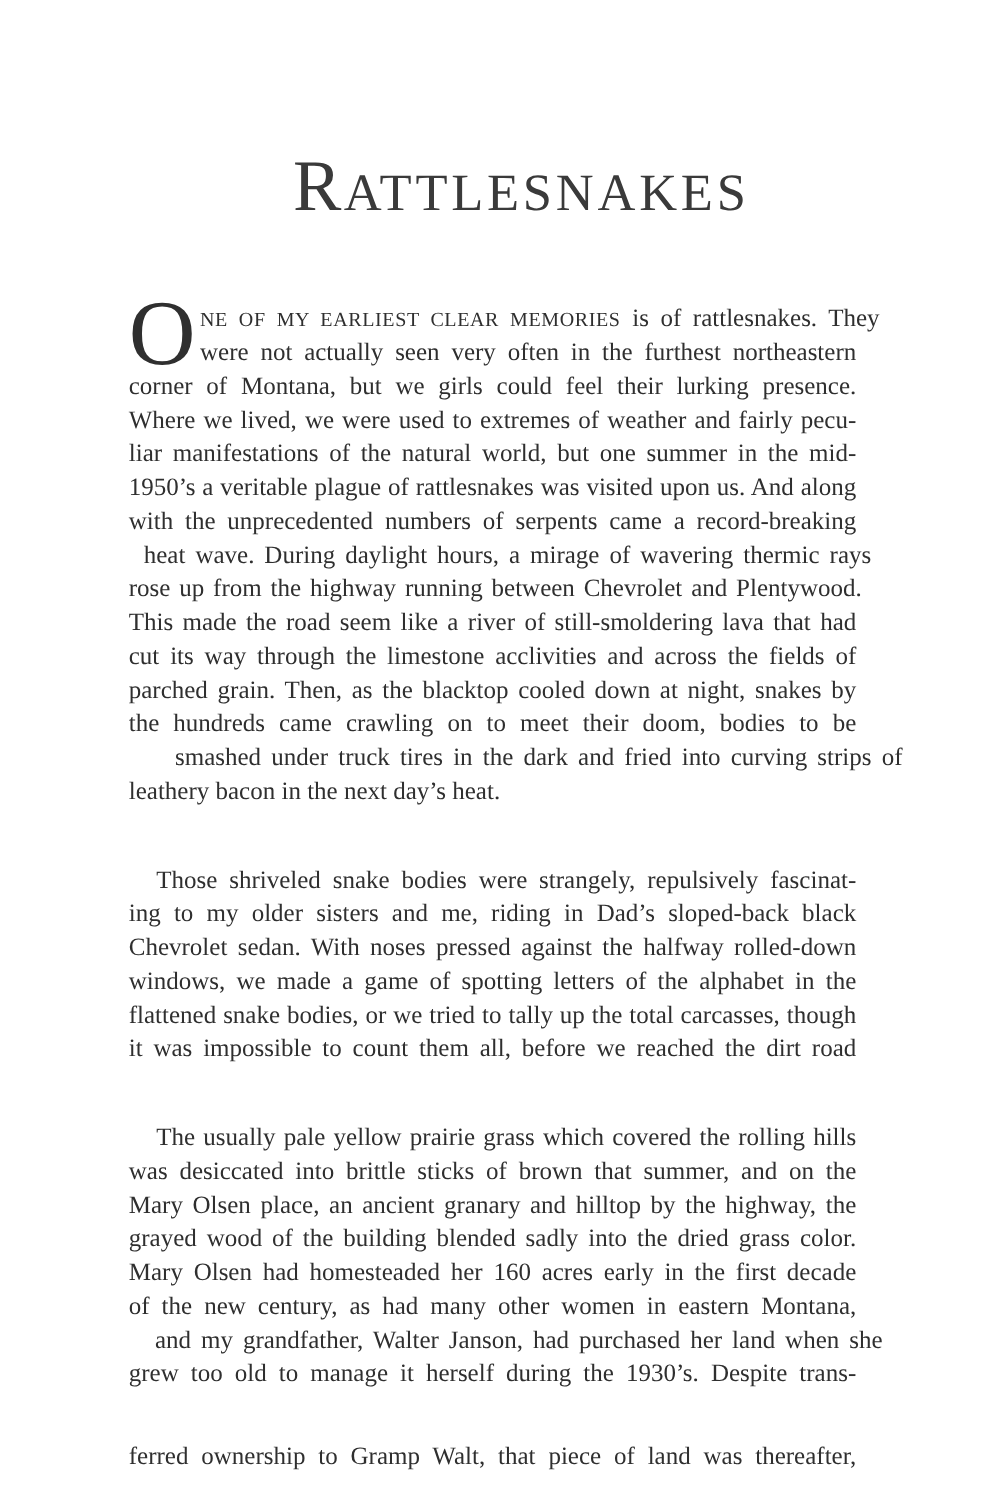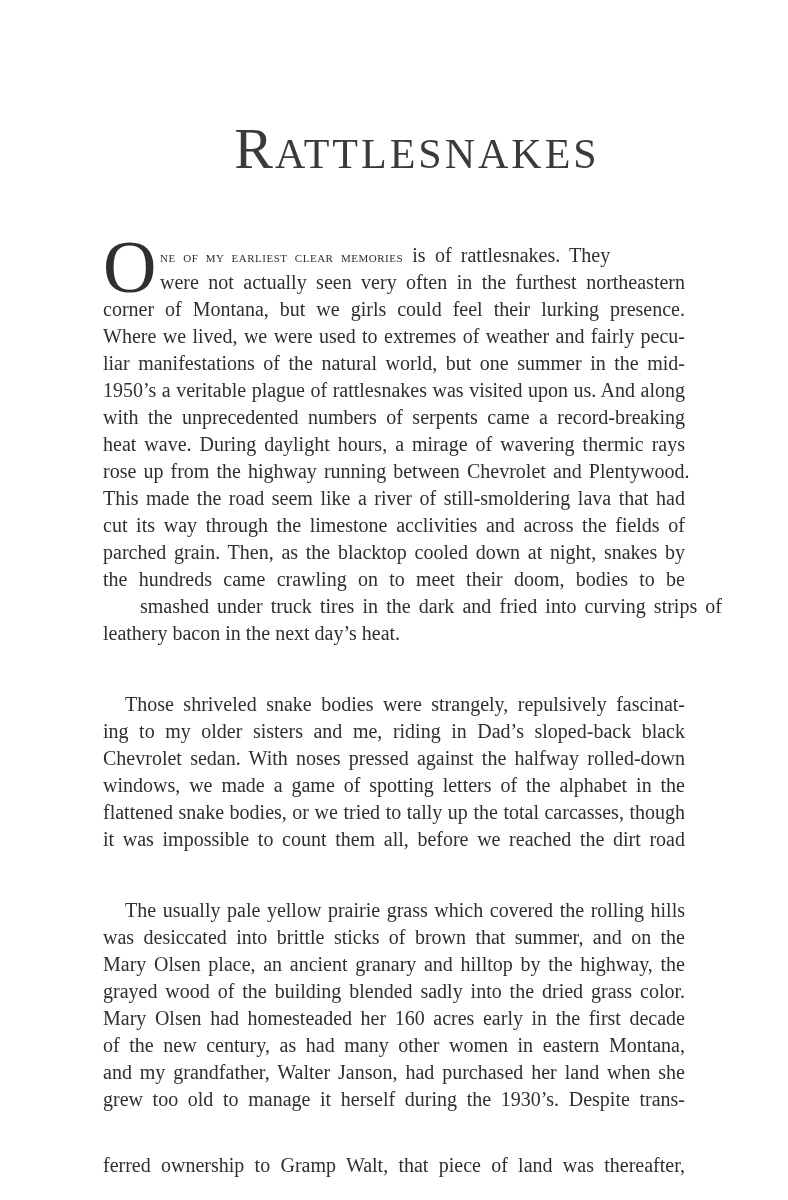--- a/index.html
+++ b/index.html
@@ -37,39 +37,39 @@
   .dcpad { padding-left: 57px; }
   .pindent { padding-left: 22px; margin-top: 44px; }
   .dropcap {
     position: absolute;
     left: 0;
     top: -2px;
     font-size: 74px;
     line-height: 54px;
     color: #2f2f2f;
   }
-  .smallcaps { font-size: 11px; letter-spacing: 0.5px; }
+  .smallcaps { font-size: 16px; letter-spacing: 0.5px; }
 </style>
 </head>
 <body>
 
 <div class="page">
 
   <h1 class="title"><span class="t-init">R</span><span class="t-rest">ATTLESNAKES</span></h1>
 
   <div class="para">
     <span class="dropcap">O</span>
     <div class="jline dcpad" style="word-spacing: 4.2691px;"><span class="ms"><span class="smallcaps">NE OF MY EARLIEST CLEAR MEMORIES</span><span> is of rattlesnakes. They</span></span></div>
     <div class="jline dcpad" style="word-spacing: 4.46354px;"><span class="ms">were not actually seen very often in the furthest northeastern</span></div>
     <div class="jline" style="word-spacing: 5.99531px;"><span class="ms">corner of Montana, but we girls could feel their lurking presence.</span></div>
     <div class="jline" style="word-spacing: 1.4375px;"><span class="ms">Where we lived, we were used to extremes of weather and fairly pecu-</span></div>
     <div class="jline" style="word-spacing: 3.52699px;"><span class="ms">liar manifestations of the natural world, but one summer in the mid-</span></div>
     <div class="jline" style="word-spacing: 0.495739px;"><span class="ms">1950’s a veritable plague of rattlesnakes was visited upon us. And along</span></div>
     <div class="jline" style="word-spacing: 4.44531px;"><span class="ms">with the unprecedented numbers of serpents came a record-breaking</span></div>
-    <div class="jline" style="word-spacing: 2.99531px;"><span class="ms">heat wave. During daylight hours, a mirage of wavering thermic rays</span></div>
+    <div class="jline" style="word-spacing: 2.99531px; margin-left: 12px;"><span class="ms">heat wave. During daylight hours, a mirage of wavering thermic rays</span></div>
     <div class="jline" style="word-spacing: 2.08507px;"><span class="ms">rose up from the highway running between Chevrolet and Plentywood.</span></div>
     <div class="jline" style="word-spacing: 2.49479px;"><span class="ms">This made the road seem like a river of still-smoldering lava that had</span></div>
     <div class="jline" style="word-spacing: 3.67898px;"><span class="ms">cut its way through the limestone acclivities and across the fields of</span></div>
     <div class="jline" style="word-spacing: 2.75426px;"><span class="ms">parched grain. Then, as the blacktop cooled down at night, snakes by</span></div>
     <div class="jline" style="word-spacing: 6.25426px;"><span class="ms">the hundreds came crawling on to meet their doom, bodies to be</span></div>
     <div class="jline" style="word-spacing: 3.14062px; margin-left: 37px;"><span class="ms">smashed under truck tires in the dark and fried into curving strips of</span></div>
     <div class="plain"><span class="ms">leathery bacon in the next day’s heat.</span></div>
   </div>
 
   <div class="para">
@@ -81,18 +81,18 @@
     <div class="jline" style="word-spacing: 3.65234px;"><span class="ms">it was impossible to count them all, before we reached the dirt road</span></div>
   </div>
 
   <div class="para">
     <div class="jline pindent" style="word-spacing: 1.57031px;"><span class="ms">The usually pale yellow prairie grass which covered the rolling hills</span></div>
     <div class="jline" style="word-spacing: 4.40767px;"><span class="ms">was desiccated into brittle sticks of brown that summer, and on the</span></div>
     <div class="jline" style="word-spacing: 2.68892px;"><span class="ms">Mary Olsen place, an ancient granary and hilltop by the highway, the</span></div>
     <div class="jline" style="word-spacing: 2.91903px;"><span class="ms">grayed wood of the building blended sadly into the dried grass color.</span></div>
     <div class="jline" style="word-spacing: 3.58523px;"><span class="ms">Mary Olsen had homesteaded her 160 acres early in the first decade</span></div>
     <div class="jline" style="word-spacing: 4.60795px;"><span class="ms">of the new century, as had many other women in eastern Montana,</span></div>
-    <div class="jline" style="word-spacing: 2.94062px;"><span class="ms">and my grandfather, Walter Janson, had purchased her land when she</span></div>
+    <div class="jline" style="word-spacing: 2.94062px; margin-left: 21px;"><span class="ms">and my grandfather, Walter Janson, had purchased her land when she</span></div>
     <div class="jline" style="word-spacing: 4.63636px;"><span class="ms">grew too old to manage it herself during the 1930’s. Despite trans-</span></div>
     <div class="jline" style="word-spacing: 5.27656px; margin-top: 39px;"><span class="ms">ferred ownership to Gramp Walt, that piece of land was thereafter,</span></div>
   </div>
 
 </div>
 
 </body></html>

